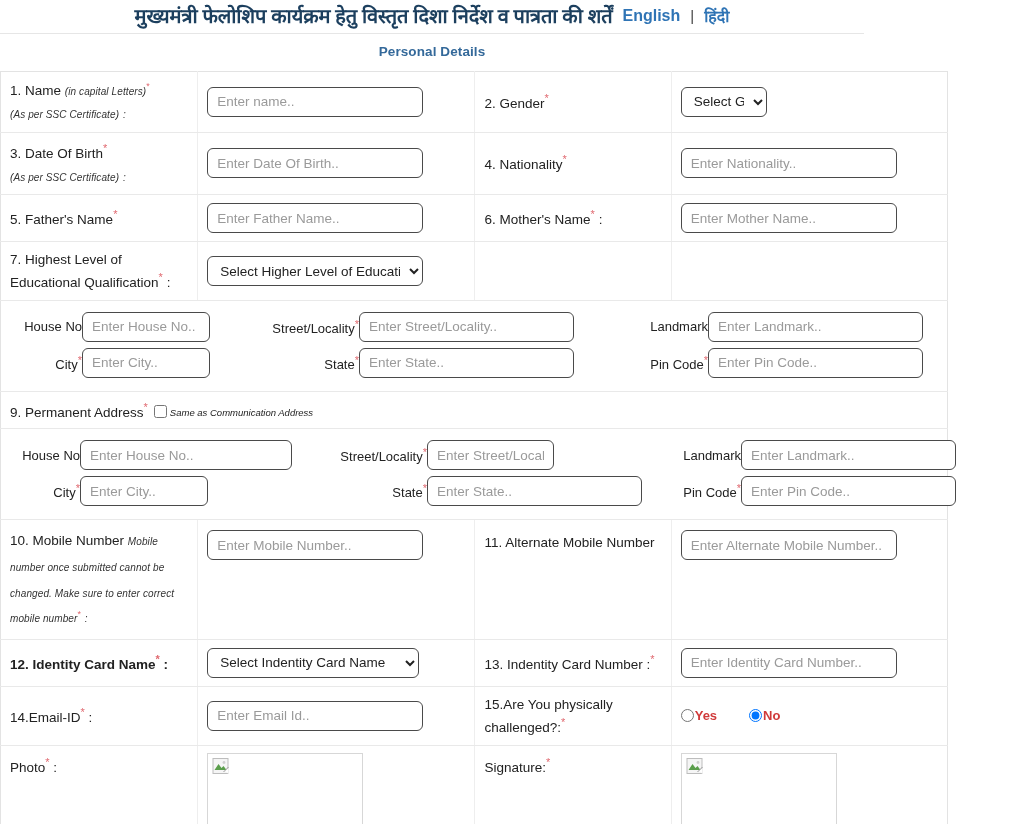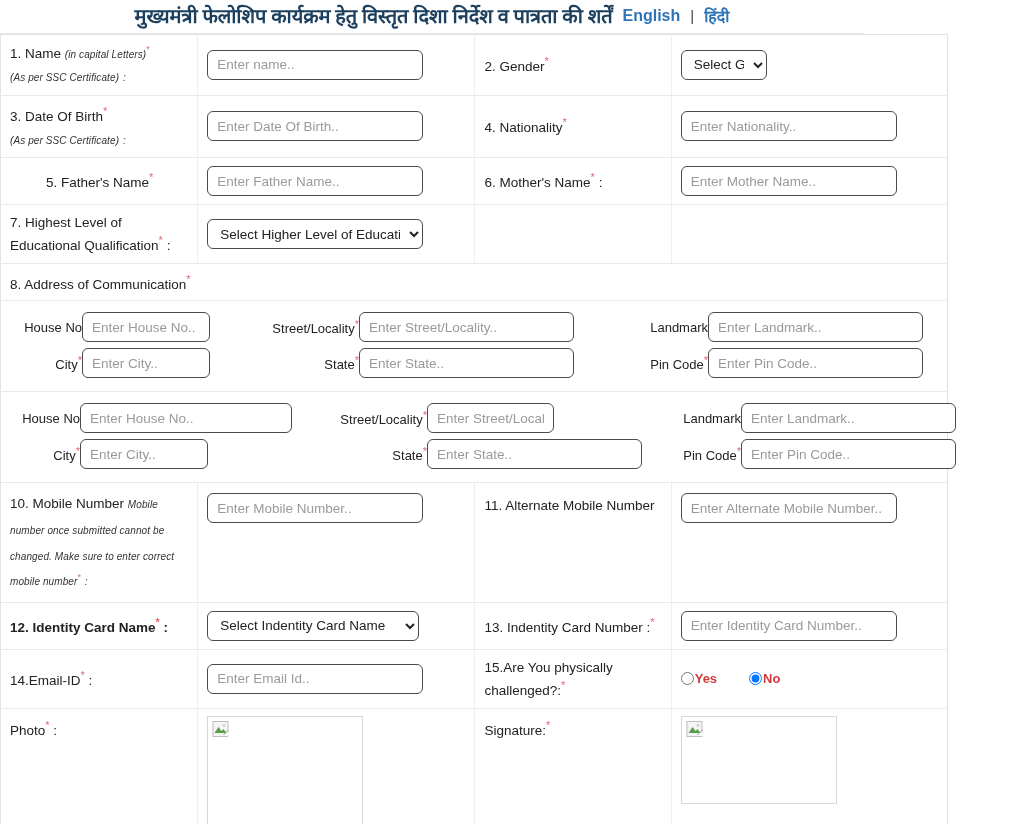--- a/index.html
+++ b/index.html
@@ -171,20 +171,21 @@
 
 <div class="page">
 
   <div class="header">
     <span class="header-title">मुख्यमंत्री फेलोशिप कार्यक्रम हेतु विस्तृत दिशा निर्देश व पात्रता की शर्तें</span>
     <a class="lang-link">English</a>
     <span class="lang-sep">|</span>
     <a class="lang-link hindi">हिंदी</a>
   </div>
 
+  <div class="section-title">Personal Details</div>
 
   <table class="form-table">
 
     <tbody>
         <tr>
       <td style="width:197px;height:56px;">
         <div class="lbl">
           <span>1. Name</span>
           <span class="sub">(in capital Letters)</span><span class="req-sm">*</span>
           <div style="margin-top:4px;">
@@ -225,21 +226,21 @@
         <div class="lbl">
           <span>4. Nationality</span><span class="req">*</span>
         </div>
       </td>
       <td class="nob">
         <input type="text" class="w-txt-r" placeholder="Enter Nationality.." style="">
       </td>
     </tr>
 
     <tr>
-      <td style="height:47px;text-align:center;">
+      <td style="height:47px;">
         <div class="lbl">
           <span>5. Father's Name</span><span class="req">*</span>
         </div>
       </td>
       <td>
         <input type="text" class="w-txt" placeholder="Enter Father Name.." style="">
       </td>
       <td>
         <div class="lbl">
           <span>6. Mother's Name</span><span class="req">*</span>
@@ -261,27 +262,20 @@
       </td>
       <td>
         <select class="sel-edu">
           <option>Select Higher Level of Education</option>
         </select>
       </td>
       <td></td>
       <td class="nob"></td>
     </tr>
 
-    <tr>
-      <td colspan="4" class="nob" style="padding:0;">
-        <div class="addr-head">
-          <span>8. Address of Communication</span><span class="req">*</span>
-        </div>
-      </td>
-    </tr>
 
     <tr>
       <td colspan="4" class="nob" style="padding:8px 9px 10px 9px;">
         <table class="addr-grid">
           <tbody>
                 <tr>
             <td style="width:72px;" class="addr-lbl">House No</td>
             <td style="width:157px;">
               <input type="text" style="width: 128px;" placeholder="Enter House No..">
             </td>
@@ -314,20 +308,27 @@
             </td>
             <td>
               <input type="text" style="width: 215px;" placeholder="Enter Pin Code..">
             </td>
           </tr>
         </tbody>
             </table>
       </td>
     </tr>
 
+    <tr>
+      <td colspan="4" class="nob" style="padding:0;">
+        <div class="addr-head">
+          <span>9. Permanent Address</span><span class="req">*</span><span class="chk-inline"><input type="checkbox" style=""><span>Same as Communication Address</span></span>
+        </div>
+      </td>
+    </tr>
 
     <tr>
       <td colspan="4" class="nob" style="padding:8px 9px 10px 9px;">
         <table class="addr-grid">
           <tbody>
                 <tr>
             <td style="width:70px;" class="addr-lbl">House No</td>
             <td style="width:236px;">
               <input type="text" style="width: 212px;" placeholder="Enter House No..">
             </td>

